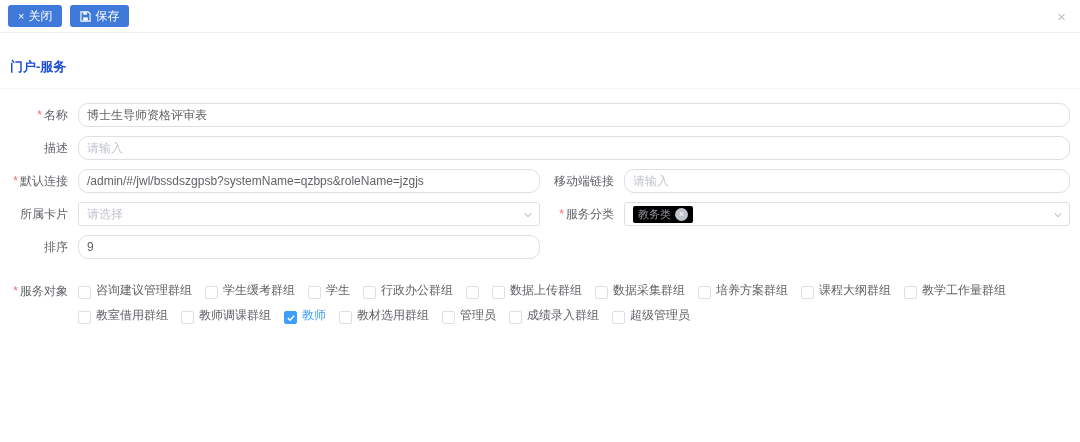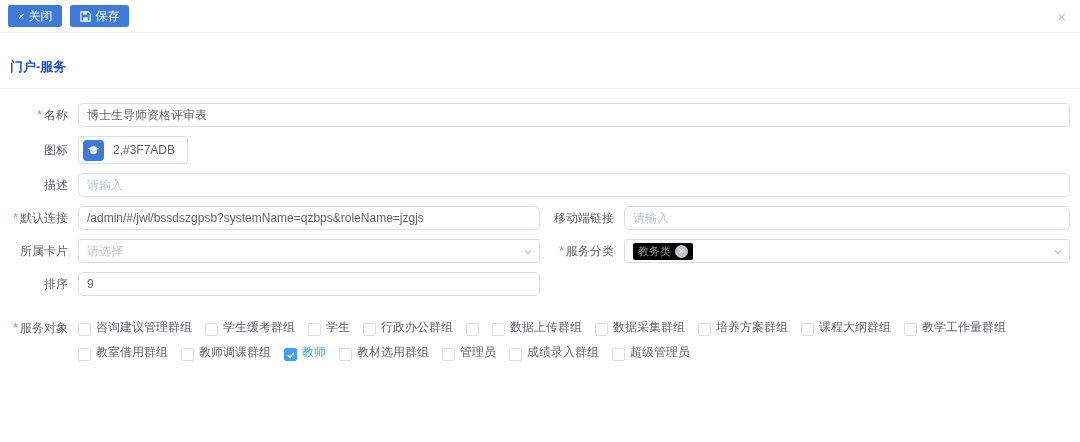--- a/index.html
+++ b/index.html
@@ -22,21 +22,21 @@
   .title-wrap { padding:25px 10px 12px 10px; border-bottom:1px solid #f5f5f5; }
   .page-title { font-size:13px; font-weight:bold; color:#1d4ed8; }
   
   .form { padding:14px 10px 0 10px; }
   .frow { display:flex; align-items:center; margin-bottom:9px; }
   .flabel { width:58px; flex:none; text-align:right; margin-right:10px; line-height:24px; color:#606266; white-space:nowrap; }
   .flabel2 { width:74px; flex:none; text-align:right; margin-right:10px; line-height:24px; color:#606266; white-space:nowrap; }
   .req { color:var(--required); margin-right:2px; }
   .control { flex:1; min-width:0; position:relative; }
   input.txt {
-    width:100%; height:24px; border:1px solid #DCDFE6; border-radius:5px; padding:0 8px;
+    width:100%; height:24px; border:1px solid #DCDFE6; border-radius:10px; padding:0 8px;
     font-size:12px; color:#606266; font-family:inherit; outline:none; background:#fff;
   }
   input.txt::placeholder { color:#C0C4CC; }
   .half { flex:1; display:flex; align-items:center; min-width:0; }
   
   .icon-box { display:inline-flex; align-items:center; gap:9px; border:1px solid #DCDFE6; border-radius:3px; height:28px; padding:0 12px 0 4px; background:#fff; cursor:pointer; }
   .icon-tile { width:21px; height:21px; border-radius:4px; background:var(--primary); display:inline-flex; align-items:center; justify-content:center; }
   
   .select { height:24px; border:1px solid #DCDFE6; border-radius:3px; background:#fff; display:flex; align-items:center; padding:0 30px 0 8px; position:relative; cursor:pointer; }
   .select .ph { color:#C0C4CC; }
@@ -88,34 +88,20 @@
 
 <div class="form">
 
   <div class="frow">
     <div class="flabel"><span class="req">*</span><span>名称</span></div>
     <div class="control">
       <input class="txt" value="博士生导师资格评审表" style="">
     </div>
   </div>
 
-  <div class="frow">
-    <div class="flabel"><span>图标</span></div>
-    <div class="control">
-      <span class="icon-box">
-        <span class="icon-tile">
-          <svg width="13" height="13" viewBox="0 0 14 14">
-              <path d="M7 2L13 5 7 8 1 5z" fill="#fff"></path>
-              <path d="M3.5 6.6v2.6c0 .9 1.6 1.8 3.5 1.8s3.5-.9 3.5-1.8V6.6L7 8.4z" fill="#fff"></path>
-            </svg>
-        </span>
-        <span>2,#3F7ADB</span>
-      </span>
-    </div>
-  </div>
 
   <div class="frow">
     <div class="flabel"><span>描述</span></div>
     <div class="control">
       <input class="txt" placeholder="请输入" style="">
     </div>
   </div>
 
   <div class="frow">
     <div class="half">

